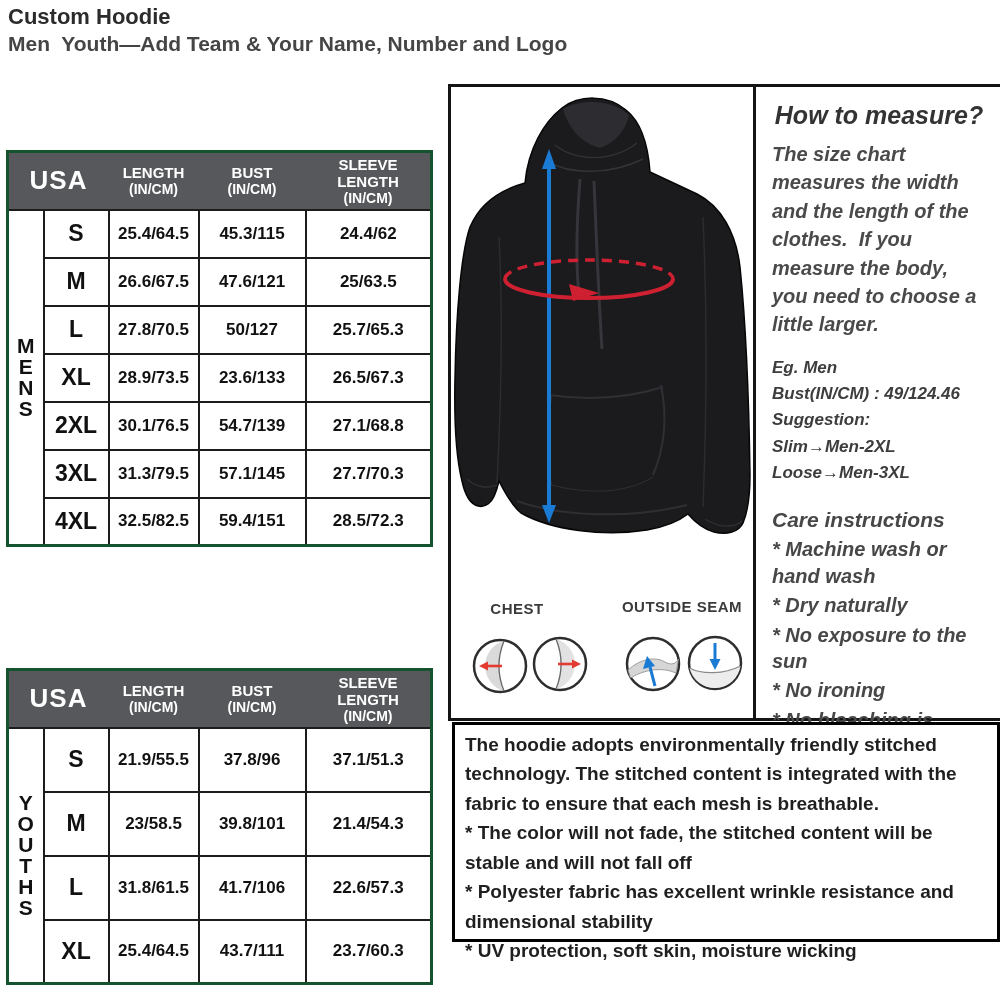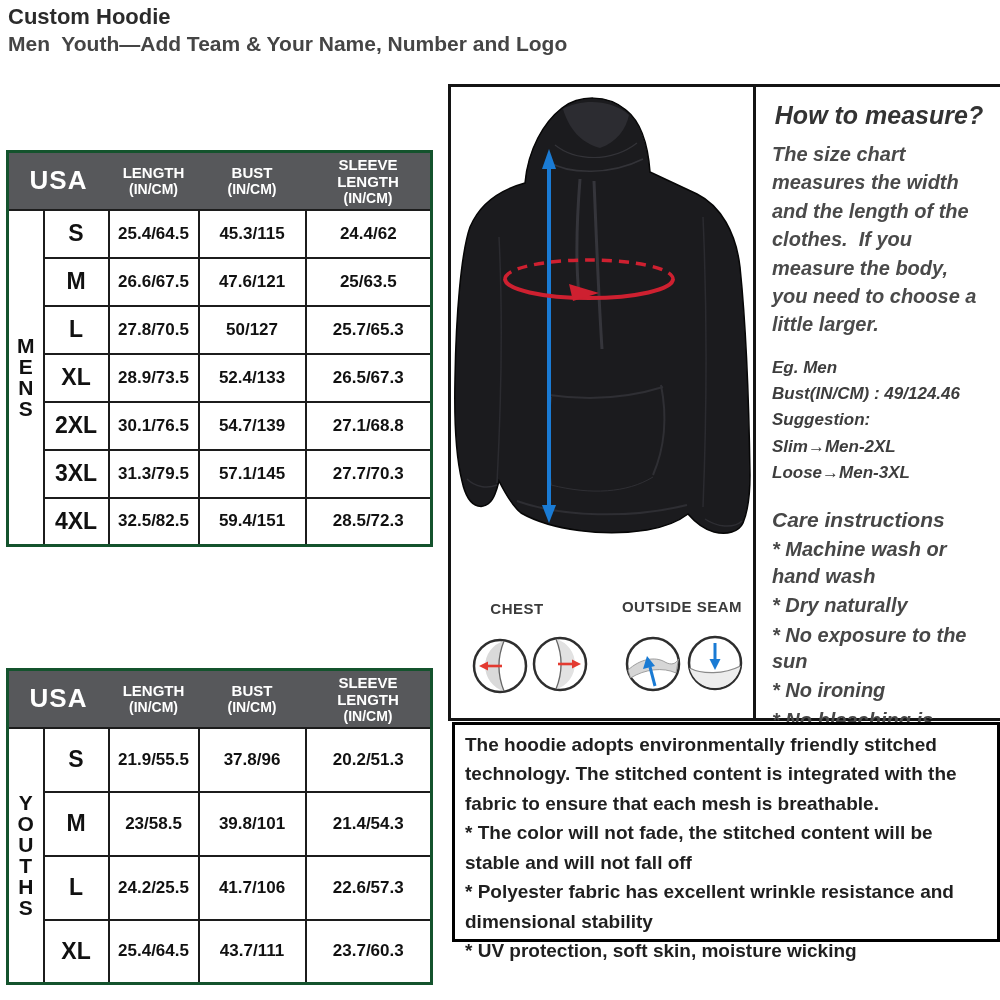--- a/index.html
+++ b/index.html
@@ -92,21 +92,21 @@
       </tr>
       <tr>
         <td class="size">L</td>
         <td>27.8/70.5</td>
         <td>50/127</td>
         <td>25.7/65.3</td>
       </tr>
       <tr>
         <td class="size">XL</td>
         <td>28.9/73.5</td>
-        <td>52.4/133</td>
+        <td>23.6/133</td>
         <td>26.5/67.3</td>
       </tr>
       <tr>
         <td class="size">2XL</td>
         <td>30.1/76.5</td>
         <td>54.7/139</td>
         <td>27.1/68.8</td>
       </tr>
       <tr>
         <td class="size">3XL</td>
@@ -149,31 +149,31 @@
       </tr>
     </thead>
     <tbody>
       <tr>
         <td class="group" rowspan="4">
             <span class="vlabel">YOUTHS</span>
           </td>
         <td class="size">S</td>
         <td>21.9/55.5</td>
         <td>37.8/96</td>
-        <td>20.2/51.3</td>
+        <td>37.1/51.3</td>
       </tr>
       <tr>
         <td class="size">M</td>
         <td>23/58.5</td>
         <td>39.8/101</td>
         <td>21.4/54.3</td>
       </tr>
       <tr>
         <td class="size">L</td>
-        <td>24.2/25.5</td>
+        <td>31.8/61.5</td>
         <td>41.7/106</td>
         <td>22.6/57.3</td>
       </tr>
       <tr>
         <td class="size">XL</td>
         <td>25.4/64.5</td>
         <td>43.7/111</td>
         <td>23.7/60.3</td>
       </tr>
     </tbody>

